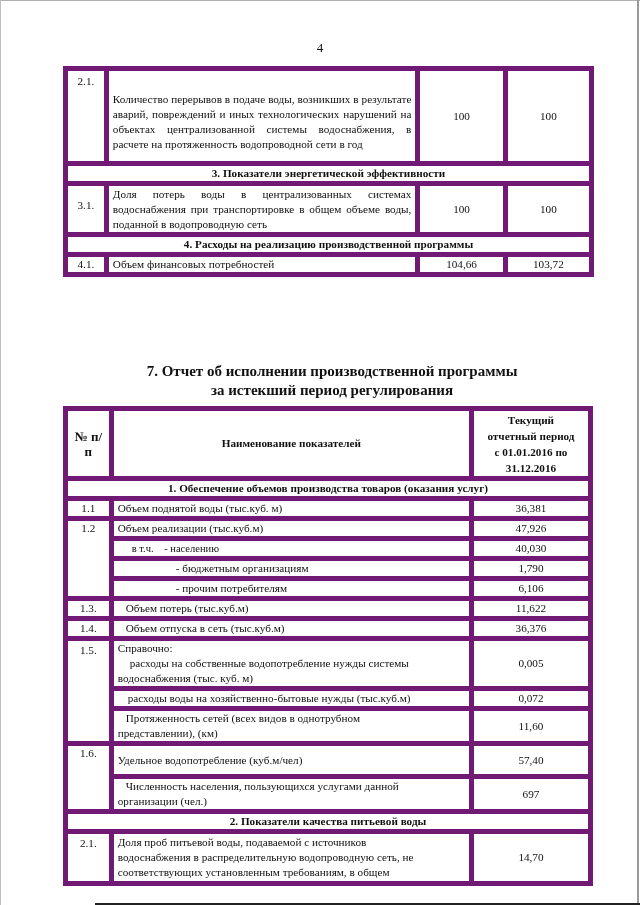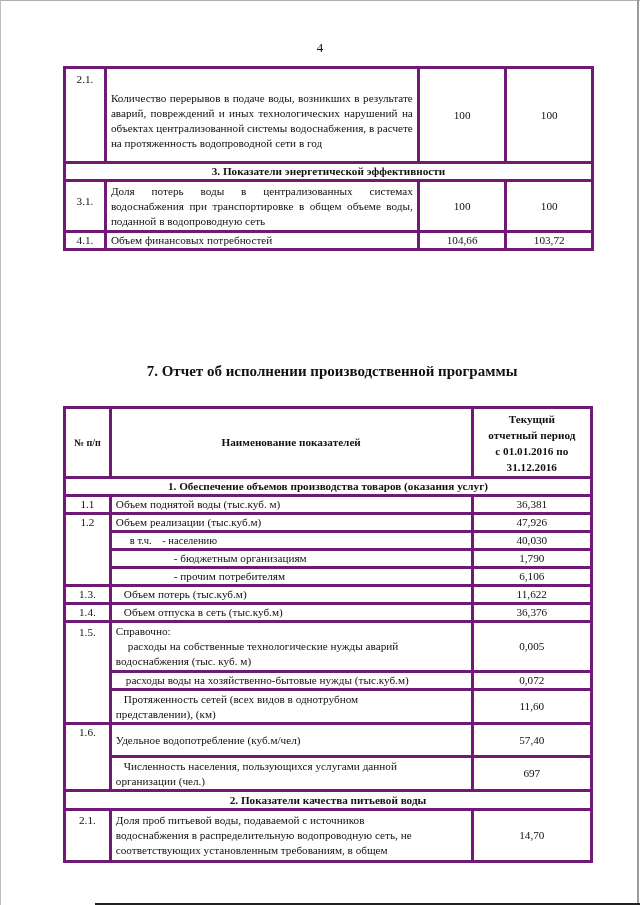--- a/index.html
+++ b/index.html
@@ -4,21 +4,21 @@
 <style>
   html, body { margin:0; padding:0; }
   body { width:640px; height:905px; background:#fff; position:relative; overflow:hidden;
          font-family:"Liberation Serif", "DejaVu Serif", serif; color:#111; }
   .scan-edge-right { position:absolute; left:637px; top:0; width:2px; height:905px; background:#9a9a9a; }
   .scan-edge-left { position:absolute; left:0; top:0; width:1px; height:905px; background:#bdbdbd; }
   .scan-edge-top { position:absolute; left:0; top:0; width:640px; height:1px; background:#b0b0b0; }
   .scan-edge-bottom { position:absolute; left:95px; top:903px; width:545px; height:2px; background:#222; }
   .page-num { position:absolute; top:40px; left:0; width:640px; text-align:center; font-size:13px; }
   table { border-collapse:collapse; position:absolute; font-size:11.2px; line-height:15px; }
-  td, th { border:3px solid #701a75; padding:0 4px; vertical-align:middle; }
+  td, th { border:5px solid #701a75; padding:0 4px; vertical-align:middle; }
   .t1 { left:63px; top:66px; width:531px; }
   .t1 col.c1 { width:41px; } .t1 col.c2 { width:315px; } .t1 col.c3 { width:88px; } .t1 col.c4 { width:87px; }
   .just { text-align:justify; text-align-last:left; }
   .num { text-align:center; }
   .sec { text-align:center; font-weight:bold; }
   .idx { text-align:center; vertical-align:top; }
   h2 { position:absolute; left:0; width:640px; top:350px; margin:12px; text-align:center;
        font-size:15px; line-height:19px; font-weight:bold; }
   .t2 { left:63px; top:406px; width:530px; }
   .t2 col.c1 { width:46px; } .t2 col.c2 { width:364px; } .t2 col.c3 { width:120px; }
@@ -54,41 +54,45 @@
   <tr style="height:17px">
     <td colspan="4" class="sec">3. Показатели энергетической эффективности</td>
   </tr>
   <tr style="height:51px">
     <td class="idx" style="padding-top:12px">3.1.</td>
     <td class="just">Доля потерь воды в централизованных системах водоснабжения при транспортировке в общем объеме воды, поданной в водопроводную сеть</td>
     <td class="num">100</td>
     <td class="num">100</td>
   </tr>
   <tr style="height:17px">
+    <td colspan="4" class="sec">4. Расходы на реализацию производственной программы</td>
+  </tr>
+  <tr style="height:17px">
     <td class="num">4.1.</td>
     <td>Объем финансовых потребностей</td>
     <td class="num">104,66</td>
     <td class="num">103,72</td>
   </tr>
 </tbody>
   </table>
 
 <h2>
   <span>7. Отчет об исполнении производственной программы</span><br>
+  <span>за истекший период регулирования</span>
 </h2>
 
 <table class="t2">
   <colgroup>
       <col class="c1">
       <col class="c2">
       <col class="c3">
     </colgroup>
   <tbody>
       <tr style="height:70px">
-    <th style="font-size:10px">№ п/п</th>
+    <th style="font-size:13px">№ п/п</th>
     <th>Наименование показателей</th>
     <th style="line-height:16px">
       <span>Текущий</span><br>
       <span>отчетный период</span><br>
       <span>с 01.01.2016 по</span><br>
       <span>31.12.2016</span>
     </th>
   </tr>
   <tr style="height:18px">
     <td colspan="3" class="sec">1. Обеспечение объемов производства товаров (оказания услуг)</td>
@@ -125,21 +129,21 @@
   </tr>
   <tr style="height:17px">
     <td class="num">1.4.</td>
     <td class="ind1">Объем отпуска в сеть (тыс.куб.м)</td>
     <td class="num">36,376</td>
   </tr>
   <tr style="height:50px">
     <td class="num" rowspan="3" style="vertical-align:top;padding-top:2px">1.5.</td>
     <td>
       <span>Справочно:</span><br>
-      <span class="ind1" style="padding-left:12px">расходы на собственные технологические нужды аварий</span><br>
+      <span class="ind1" style="padding-left:12px">расходы на собственные водопотребление нужды системы</span><br>
       <span>водоснабжения (тыс. куб. м)</span>
     </td>
     <td class="num">0,005</td>
   </tr>
   <tr style="height:17px">
     <td style="padding-left:14px">расходы воды на хозяйственно-бытовые нужды (тыс.куб.м)</td>
     <td class="num">0,072</td>
   </tr>
   <tr style="height:34px">
     <td>

